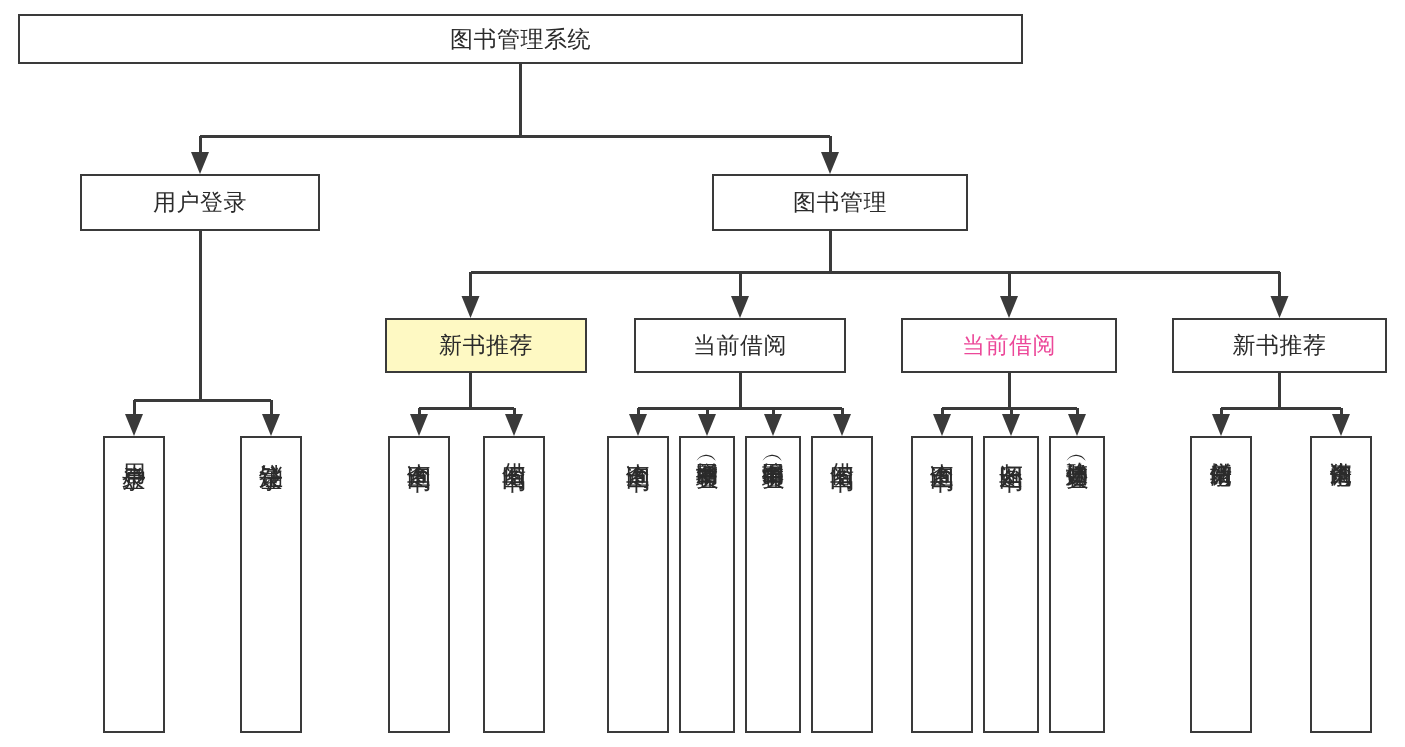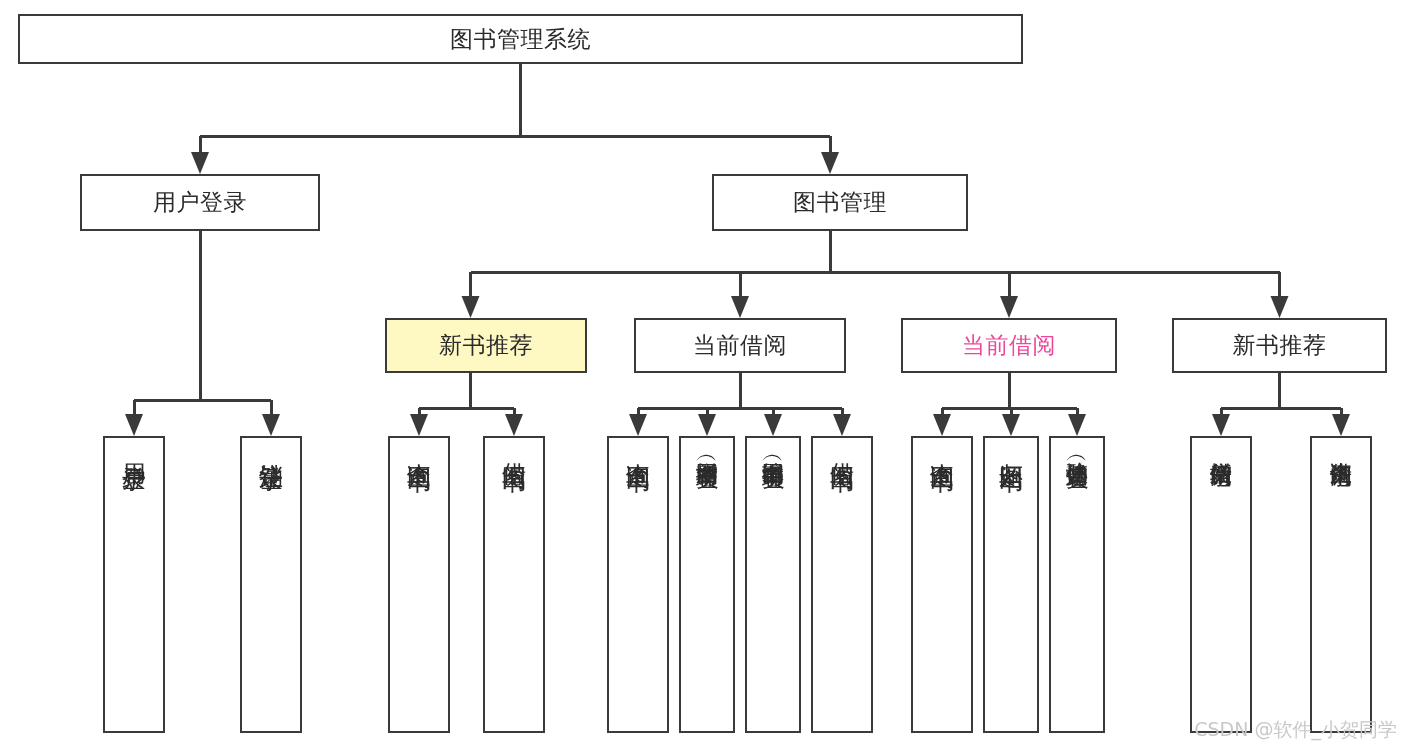--- a/index.html
+++ b/index.html
@@ -192,15 +192,14 @@
         <span class="lbl">确认归还（管理员）</span>
       </div>
       <div class="node vert small" style="left: 1190px; top: 436px; width: 62px; height: 297px; border-color: rgb(58, 58, 58); background: rgb(255, 255, 255); color: rgb(43, 43, 43);">
         <span class="lbl">新增借阅记录</span>
       </div>
       <div class="node vert small" style="left: 1310px; top: 436px; width: 62px; height: 297px; border-color: rgb(58, 58, 58); background: rgb(255, 255, 255); color: rgb(43, 43, 43);">
         <span class="lbl">查询借阅记录</span>
       </div>
     </div>
 
-  <div class="watermark">CSDN @软件_小贺同学</div>
 
 </div>
 
 </body></html>

